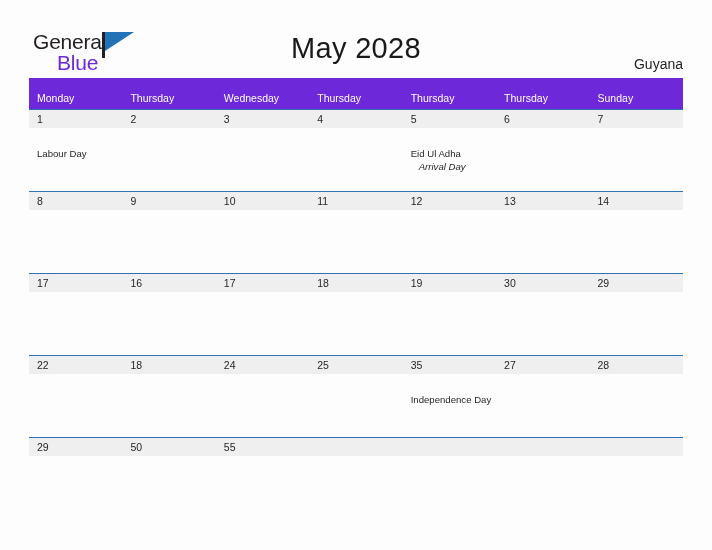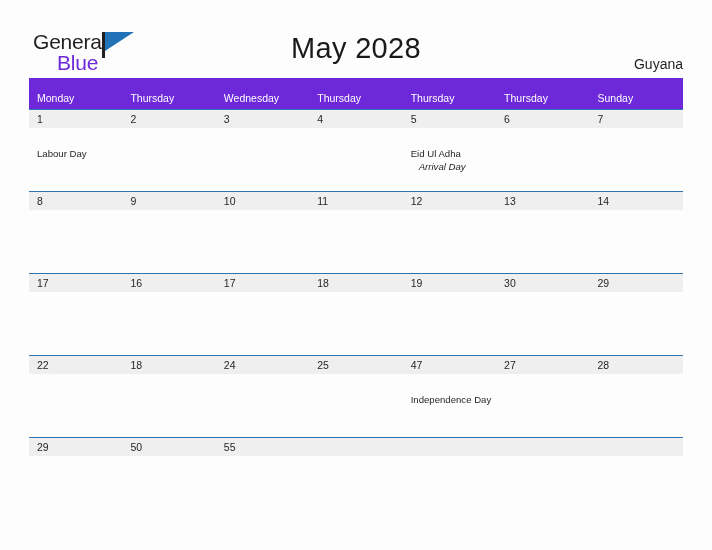--- a/index.html
+++ b/index.html
@@ -351,21 +351,21 @@
             </div>
           </td>
           <td>
             <div class="cell-inner">
               <div class="daynum">25</div>
               <div class="events"></div>
             </div>
           </td>
           <td>
             <div class="cell-inner">
-              <div class="daynum">47</div>
+              <div class="daynum">35</div>
               <div class="events">
                 <div class="event">Independence Day</div>
               </div>
             </div>
           </td>
           <td>
             <div class="cell-inner">
               <div class="daynum">27</div>
               <div class="events"></div>
             </div>

